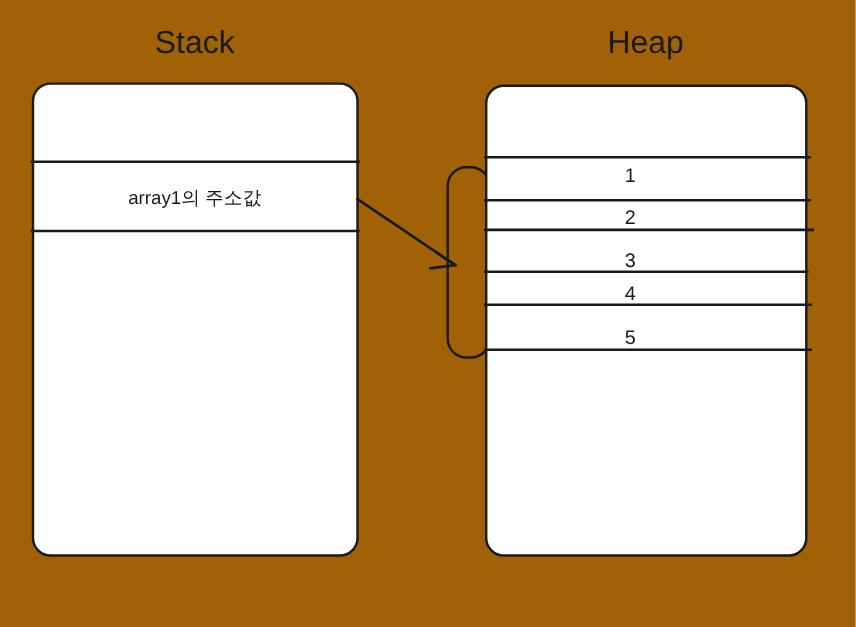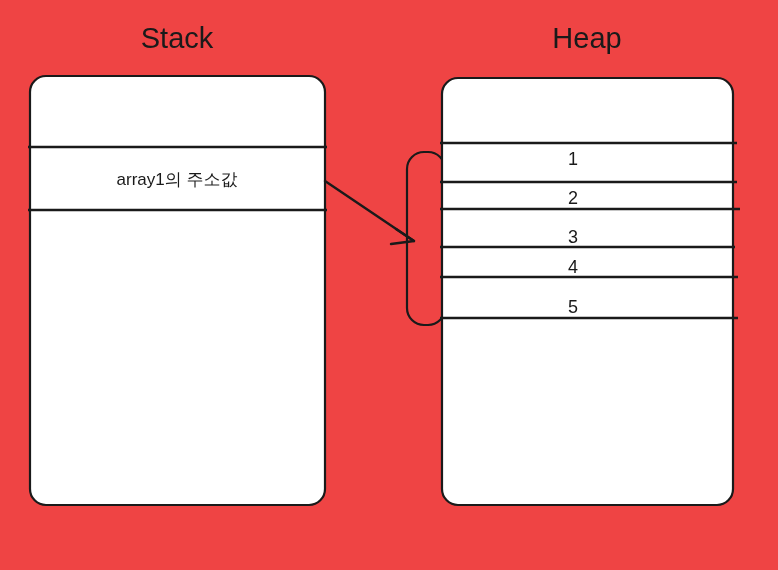--- a/index.html
+++ b/index.html
@@ -10,21 +10,21 @@
   body {
     width: 778px;
     height: 570px;
     overflow: hidden;
     font-family: "Liberation Sans", "DejaVu Sans", sans-serif;
   }
   #diagram-root {
     position: relative;
     width: 778px;
     height: 570px;
-    background: #ef4444;
+    background: #a16207;
   }
   svg#diagram-svg {
     position: absolute;
     top: 0;
     left: 0;
     width: 778px;
     height: 570px;
   }
   .mem-outline {
     fill: #ffffff;

